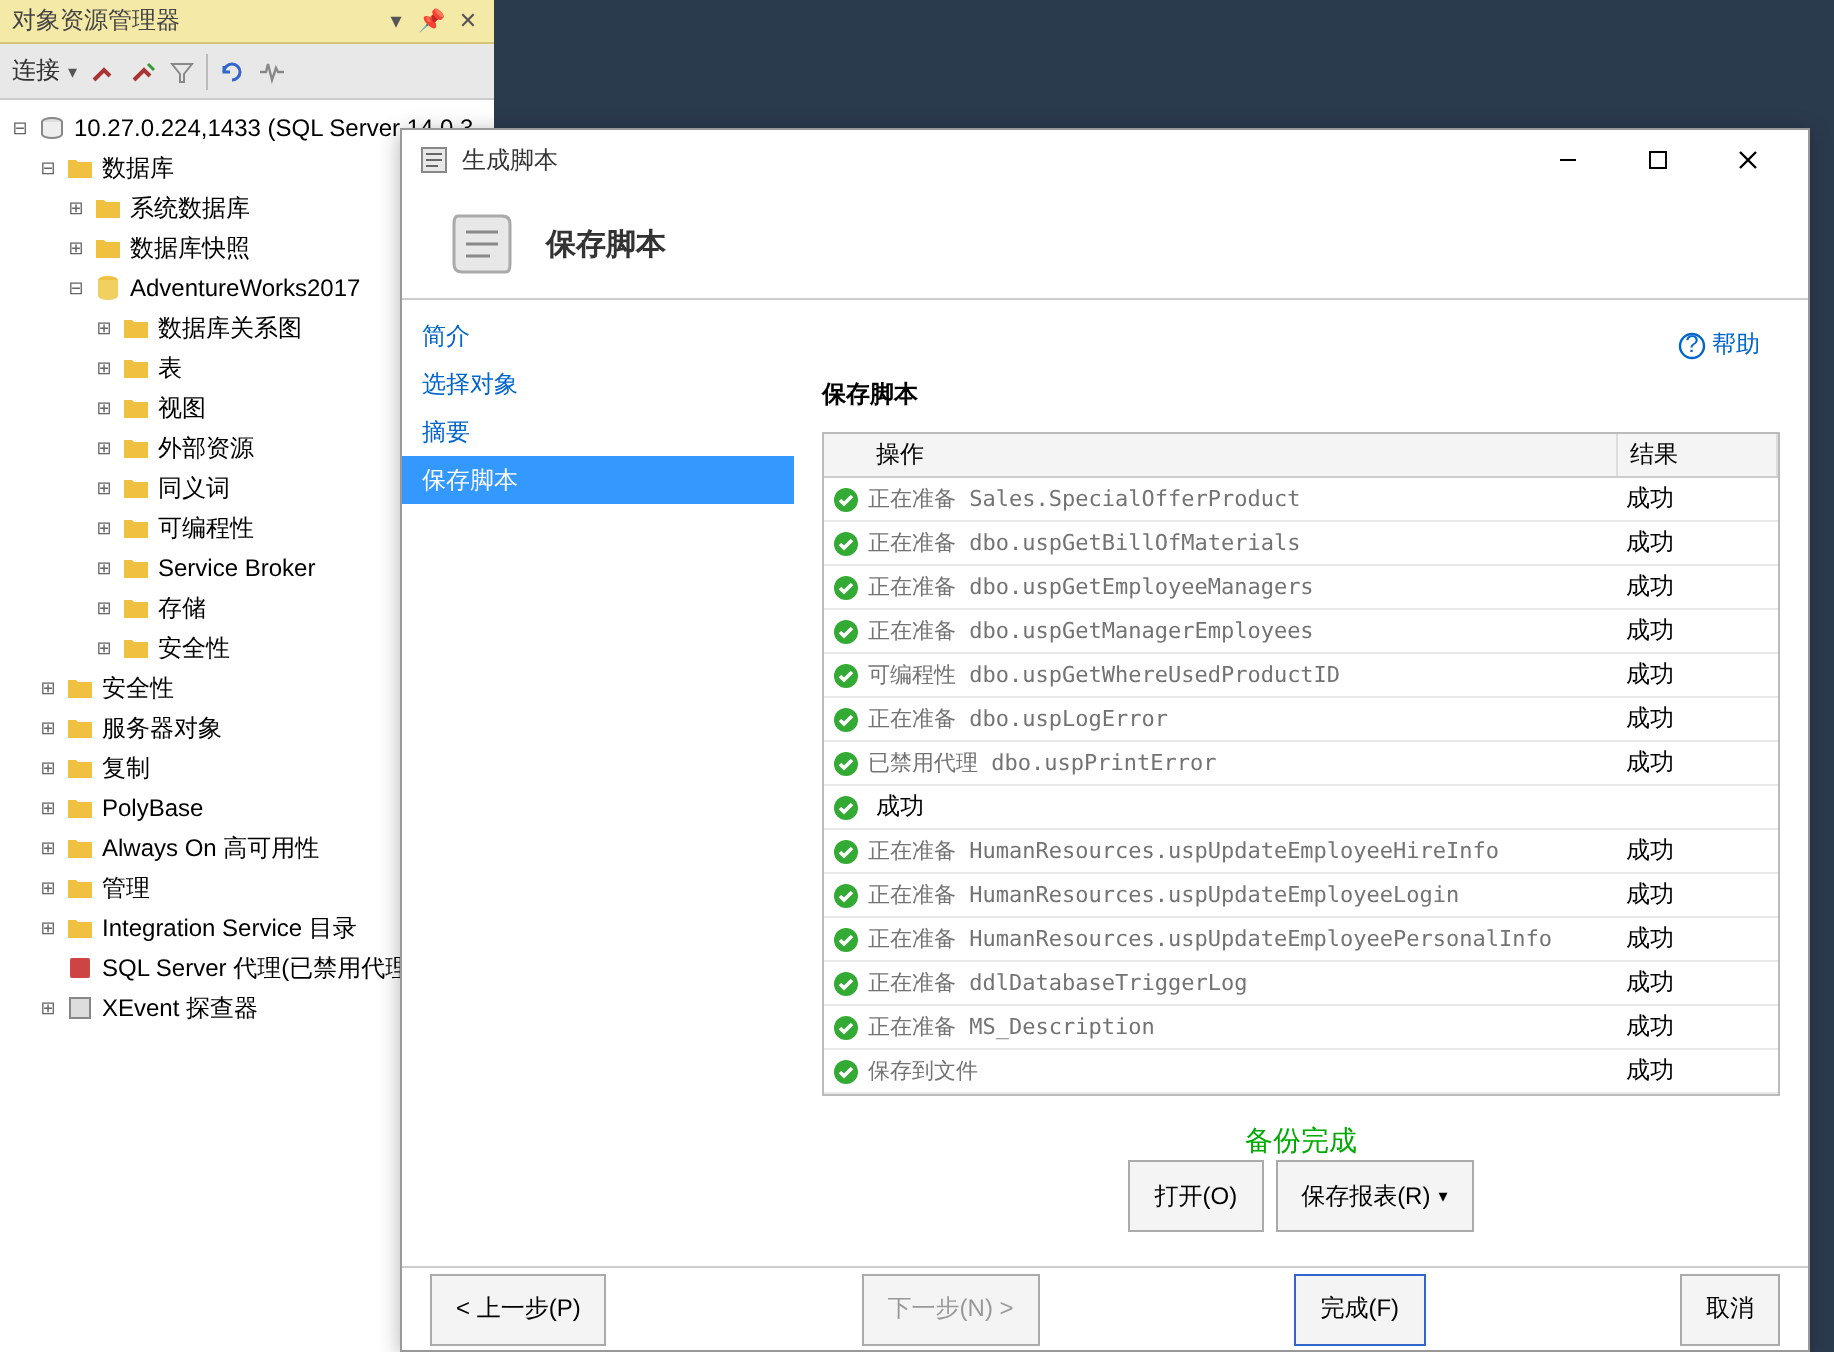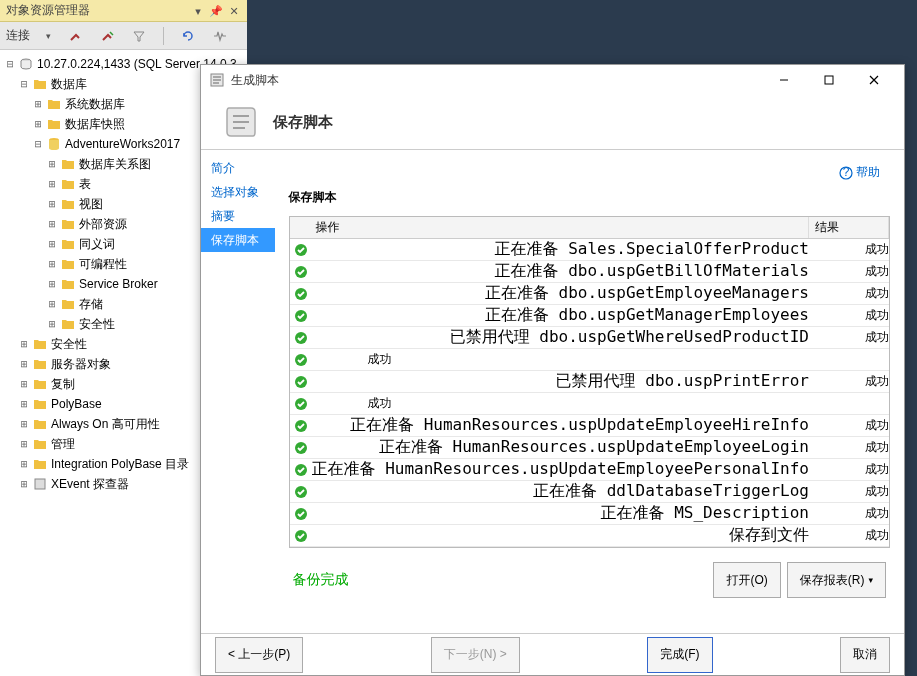--- a/index.html
+++ b/index.html
@@ -5,21 +5,21 @@
 * { box-sizing: border-box; margin: 0; padding: 0; font-family: "Microsoft YaHei", SimSun, sans-serif; font-size: 12px; }
 body { width: 917px; height: 676px; background: #2b3b4e; overflow: hidden; position: relative; }
 
 
 .obj-explorer { position: absolute; left: 0; top: 0; width: 247px; height: 676px; background: #fff; }
 .obj-header { background: #f5e9a8; height: 22px; display: flex; align-items: center; padding: 0 6px; justify-content: space-between; border-bottom: 1px solid #d4c778; }
 .obj-header-title { color: #444; font-family: Liberation Serif, serif; }
 .obj-header-btns { display: flex; gap: 4px; }
 .pin-icon, .close-x { width: 14px; height: 14px; display: inline-block; color: #555; cursor: pointer; font-size: 11px; text-align: center; line-height: 14px; }
 
-.obj-toolbar { background: #e8e8e8; height: 28px; display: flex; align-items: center; padding: 0 6px; gap: 16px; border-bottom: 1px solid #ccc; }
+.obj-toolbar { background: #e8e8e8; height: 28px; display: flex; align-items: center; padding: 0 6px; gap: 4px; border-bottom: 1px solid #ccc; }
 .connect-lbl { color: #333; }
 .tb-sep { width: 1px; height: 18px; background: #bbb; }
 .tb-ico { width: 16px; height: 16px; display: inline-flex; align-items: center; justify-content: center; cursor: pointer; color: #555; }
 .tb-ico.blue svg { stroke: #36c; }
 
 .tree { padding: 4px 0; height: calc(100% - 50px); overflow: hidden; background: #fff; white-space: nowrap; }
 .tree-node { display: flex; align-items: center; height: 20px; padding-right: 4px; cursor: pointer; }
 .expander { width: 12px; height: 12px; display: inline-flex; align-items: center; justify-content: center; font-size: 9px; color: #666; margin-right: 2px; }
 .node-icon { width: 16px; height: 16px; display: inline-flex; align-items: center; justify-content: center; margin-right: 3px; }
 .folder-icon svg { fill: #f0c040; }
@@ -45,32 +45,32 @@
 .dlg-body { flex: 1; display: flex; overflow: hidden; }
 .dlg-side { width: 196px; background: #fff; padding-top: 6px; }
 .help-row { display: flex; justify-content: flex-end; padding: 6px 10px 2px 0; }
 .help-link { color: #06c; cursor: pointer; display: flex; align-items: center; gap: 3px; }
 .side-item { height: 24px; display: flex; align-items: center; padding: 0 10px; color: #06c; cursor: pointer; }
 .side-item.active { background: #3399ff; color: #fff; }
 
 .dlg-main { flex: 1; padding: 8px 14px 0 14px; display: flex; flex-direction: column; }
 .main-title { font-weight: bold; margin: 6px 0 10px 0; }
 
-.grid-wrap { border: 1px solid #bbb; flex: 0 0 auto; text-align: right; }
+.grid-wrap { border: 1px solid #bbb; flex: 0 0 auto; }
 .grid-head { display: flex; background: #f4f4f4; border-bottom: 1px solid #ccc; height: 22px; }
 .gh-cell { padding: 0 6px; display: flex; align-items: center; border-right: 1px solid #ddd; }
 .gh-op { flex: 1; padding-left: 26px; }
 .gh-res { width: 80px; }
 .grid-body { max-height: 310px; overflow-y: auto; }
 .grid-row { display: flex; height: 22px; border-bottom: 1px solid #e8e8e8; align-items: center; }
 .gr-icon { width: 22px; display: flex; align-items: center; justify-content: center; }
-.gr-op { flex: 1; font-family: SimSun, monospace; font-size: 16px; color: #000000; white-space: nowrap; overflow: hidden; }
+.gr-op { flex: 1; font-family: SimSun, monospace; font-size: 11px; color: #737373; white-space: nowrap; overflow: hidden; }
 .gr-res { width: 80px; padding-left: 4px; font-family: SimSun, monospace; }
 
-.status-row { display: flex; align-items: center; justify-content: space-between; margin-top: 14px; padding: 0 4px; }
+.status-row { display: flex; align-items: center; justify-content: space-between; margin-top: 14px; padding: 0 4px; flex-direction: column; }
 .status-text { color: #0a0; font-size: 14px; }
 .status-btns { display: flex; gap: 6px; }
 .btn { height: 23px; padding: 17px 12px; background: #f4f4f4; border: 1px solid #aaa; cursor: pointer; display: inline-flex; align-items: center; }
 .btn.disabled { color: #999; }
 
 .dlg-footer { height: 42px; border-top: 1px solid #ccc; display: flex; align-items: center; justify-content: space-between; padding: 0 14px; gap: 6px; }
 
 
 .folder-svg { width: 14px; height: 12px; }
 .check-circle { width: 14px; height: 14px; }
@@ -302,21 +302,30 @@
         </span>
         <span>管理</span>
       </div>
     <div class="tree-node pad1">
         <span class="expander">⊞</span>
         <span class="node-icon folder-icon">
           <svg class="folder-svg" viewBox="0 0 14 12">
             <path d="M1 2 L5 2 L6 3 L13 3 L13 11 L1 11 Z"></path>
           </svg>
         </span>
-        <span>Integration PolyBase 目录</span>
+        <span>Integration Service 目录</span>
+      </div>
+    <div class="tree-node pad1">
+        <span class="expander" style="visibility:hidden;">⊞</span>
+        <span class="node-icon agent-icon">
+          <svg width="14" height="14" viewBox="0 0 14 14">
+            <rect x="2" y="2" width="10" height="10" fill="#c44" rx="1"></rect>
+          </svg>
+        </span>
+        <span>SQL Server 代理(已禁用代理</span>
       </div>
     <div class="tree-node pad1">
         <span class="expander">⊞</span>
         <span class="node-icon">
           <svg width="14" height="14" viewBox="0 0 14 14">
             <rect x="2" y="2" width="10" height="10" fill="#ddd" stroke="#888"></rect>
           </svg>
         </span>
         <span>XEvent 探查器</span>
       </div>
@@ -421,30 +430,31 @@
               <span class="gr-op">正在准备 dbo.uspGetManagerEmployees</span>
               <span class="gr-res">成功</span>
             </div>
             <div class="grid-row">
               <span class="gr-icon">
                 <svg class="check-circle" viewBox="0 0 14 14">
                   <circle cx="7" cy="7" r="6" fill="#3a3"></circle>
                   <path d="M4 7 L6 9 L10 5" stroke="#fff" stroke-width="1.8" fill="none"></path>
                 </svg>
               </span>
-              <span class="gr-op">已禁用代理 dbo.uspGetWhereUsedProductID</span>
-              <span class="gr-res">成功</span>
-            </div>
-            <div class="grid-row">
-              <span class="gr-icon">
-                <svg class="check-circle" viewBox="0 0 14 14">
-                  <circle cx="7" cy="7" r="6" fill="#3a3"></circle>
-                  <path d="M4 7 L6 9 L10 5" stroke="#fff" stroke-width="1.8" fill="none"></path>
-                </svg>
-              </span>
+              <span class="gr-op">可编程性 dbo.uspGetWhereUsedProductID</span>
+              <span class="gr-res">成功</span>
+            </div>
+            <div class="grid-row">
+              <span class="gr-icon">
+                <svg class="check-circle" viewBox="0 0 14 14">
+                  <circle cx="7" cy="7" r="6" fill="#3a3"></circle>
+                  <path d="M4 7 L6 9 L10 5" stroke="#fff" stroke-width="1.8" fill="none"></path>
+                </svg>
+              </span>
+              <span class="gr-op">正在准备 dbo.uspLogError</span>
               <span class="gr-res">成功</span>
             </div>
             <div class="grid-row">
               <span class="gr-icon">
                 <svg class="check-circle" viewBox="0 0 14 14">
                   <circle cx="7" cy="7" r="6" fill="#3a3"></circle>
                   <path d="M4 7 L6 9 L10 5" stroke="#fff" stroke-width="1.8" fill="none"></path>
                 </svg>
               </span>
               <span class="gr-op">已禁用代理 dbo.uspPrintError</span>

